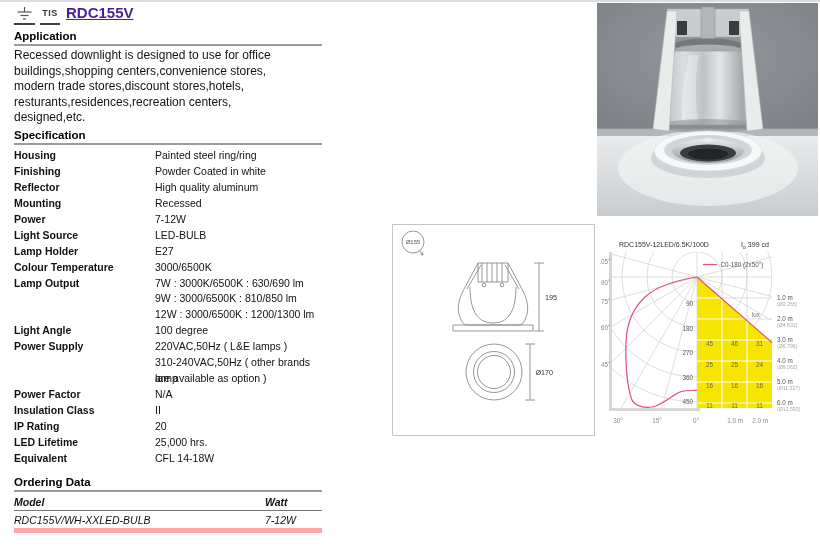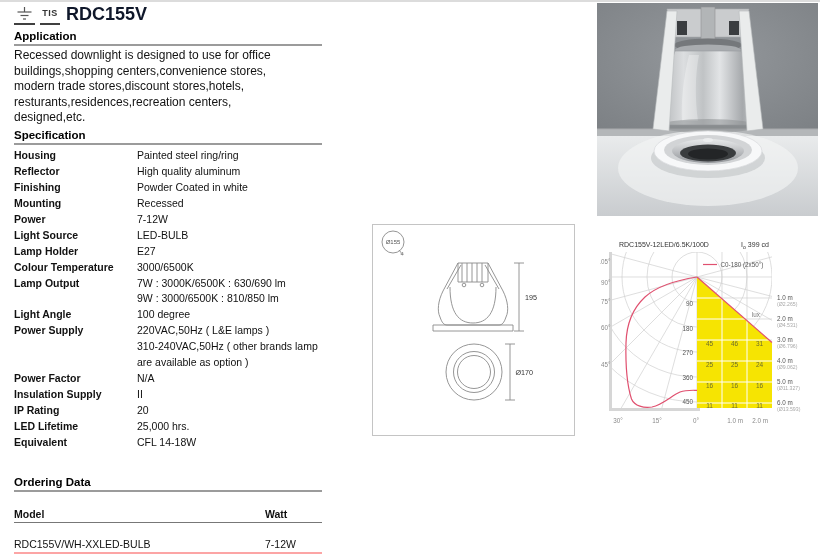--- a/index.html
+++ b/index.html
@@ -4,42 +4,42 @@
 <style>
   html,body{margin:0;padding:0;}
   body{width:820px;height:559px;position:relative;background:#ffffff;
        font-family:"Liberation Sans",sans-serif;color:#111;overflow:hidden;}
   .topline{position:absolute;left:0;top:0;width:820px;height:2px;background:#dcdcdc;}
   
   .iconbox{position:absolute;top:6px;height:17px;border-bottom:2px solid #404040;}
   #earthbox{left:14px;width:21px;}
   #tisbox{left:40px;width:20px;font-size:9px;font-weight:bold;color:#333;
           text-align:center;line-height:15px;letter-spacing:.5px;}
-  #ptitle{position:absolute;left:66px;top:4px;font-size:18px;font-weight:bold;color:#0f172a;}
+  #ptitle{position:absolute;left:66px;top:4px;font-size:15px;font-weight:bold;color:#4c1d95;text-decoration:underline;}
   
   .section{position:absolute;left:14px;width:308px;}
   .shead{font-size:11.5px;font-weight:bold;margin:0;color:#000;}
   .srule{height:2px;background:#9b9b9b;margin-top:2px;}
   #application{top:30px;}
   .app-line{font-size:12px;line-height:15.6px;color:#131313;}
   #application .srule{margin-bottom:2px;}
   #specification{top:129px;}
   #specification .srule{margin-bottom:3px;}
   .spec-row{display:flex;font-size:10.5px;line-height:15.95px;height:15.95px;}
-  .spec-label{width:123px;font-weight:bold;flex:none;}
+  .spec-label{width:141px;font-weight:bold;flex:none;}
   .spec-value{flex:1;}
   #ordering{top:476px;}
-  .o-head,.o-row{display:flex;font-size:10.5px;padding:15px 0 2px;}
+  .o-head,.o-row{display:flex;font-size:10.5px;padding:3px 0 2px;font-style:italic;}
   .o-head{font-weight:bold;border-bottom:1px solid #777;}
-  .o-row{border-bottom:2px solid #fca5a5;}
+  .o-row{border-bottom:5px solid #fca5a5;}
   .o-table{border-top:0;margin-top:1px;}
   .o-model{flex:1;}
   .o-watt{width:57px;flex:none;}
   
-  #dimbox{position:absolute;left:372px;top:224px;width:201px;height:210px;
+  #dimbox{position:absolute;left:392px;top:224px;width:201px;height:210px;
           border:1px solid #c4c4c4;}
   
   #photo{position:absolute;left:597px;top:3px;width:221px;height:213px;}
   #chart{position:absolute;left:600px;top:235px;width:220px;height:202px;}
   svg text{font-family:"Liberation Sans",sans-serif;}
 </style>
 </head>
 <body>
 
 <div class="topline"></div>
@@ -68,28 +68,28 @@
 </div>
 
 <div id="specification" class="section">
   <div class="shead">Specification</div>
   <div class="srule"></div>
   <div class="spec-row">
       <span class="spec-label">Housing</span>
       <span class="spec-value">Painted steel ring/ring</span>
     </div>
   <div class="spec-row">
+      <span class="spec-label">Finishing</span>
+      <span class="spec-value">Powder Coated in white</span>
+    </div>
+  <div class="spec-row">
       <span class="spec-label">Reflector</span>
       <span class="spec-value">High quality aluminum</span>
     </div>
   <div class="spec-row">
-      <span class="spec-label">Finishing</span>
-      <span class="spec-value">Powder Coated in white</span>
-    </div>
-  <div class="spec-row">
       <span class="spec-label">Mounting</span>
       <span class="spec-value">Recessed</span>
     </div>
   <div class="spec-row">
       <span class="spec-label">Power</span>
       <span class="spec-value">7-12W</span>
     </div>
   <div class="spec-row">
       <span class="spec-label">Light Source</span>
       <span class="spec-value">LED-BULB</span>
@@ -104,41 +104,45 @@
     </div>
   <div class="spec-row">
       <span class="spec-label">Lamp Output</span>
       <span class="spec-value">7W : 3000K/6500K : 630/690 lm</span>
     </div>
   <div class="spec-row">
       <span class="spec-label"></span>
       <span class="spec-value">9W : 3000/6500K : 810/850 lm</span>
     </div>
   <div class="spec-row">
+      <span class="spec-label"></span>
+      <span class="spec-value">12W : 3000/6500K : 1200/1300 lm</span>
+    </div>
+  <div class="spec-row">
       <span class="spec-label">Light Angle</span>
       <span class="spec-value">100 degree</span>
     </div>
   <div class="spec-row">
       <span class="spec-label">Power Supply</span>
       <span class="spec-value">220VAC,50Hz ( L&amp;E lamps )</span>
     </div>
   <div class="spec-row">
       <span class="spec-label"></span>
       <span class="spec-value">310-240VAC,50Hz ( other brands lamp</span>
     </div>
   <div class="spec-row">
       <span class="spec-label"></span>
       <span class="spec-value">are available as option )</span>
     </div>
   <div class="spec-row">
       <span class="spec-label">Power Factor</span>
       <span class="spec-value">N/A</span>
     </div>
   <div class="spec-row">
-      <span class="spec-label">Insulation Supply</span>
+      <span class="spec-label">Insulation Class</span>
       <span class="spec-value">II</span>
     </div>
   <div class="spec-row">
       <span class="spec-label">IP Rating</span>
       <span class="spec-value">20</span>
     </div>
   <div class="spec-row">
       <span class="spec-label">LED Lifetime</span>
       <span class="spec-value">25,000 hrs.</span>
     </div>

